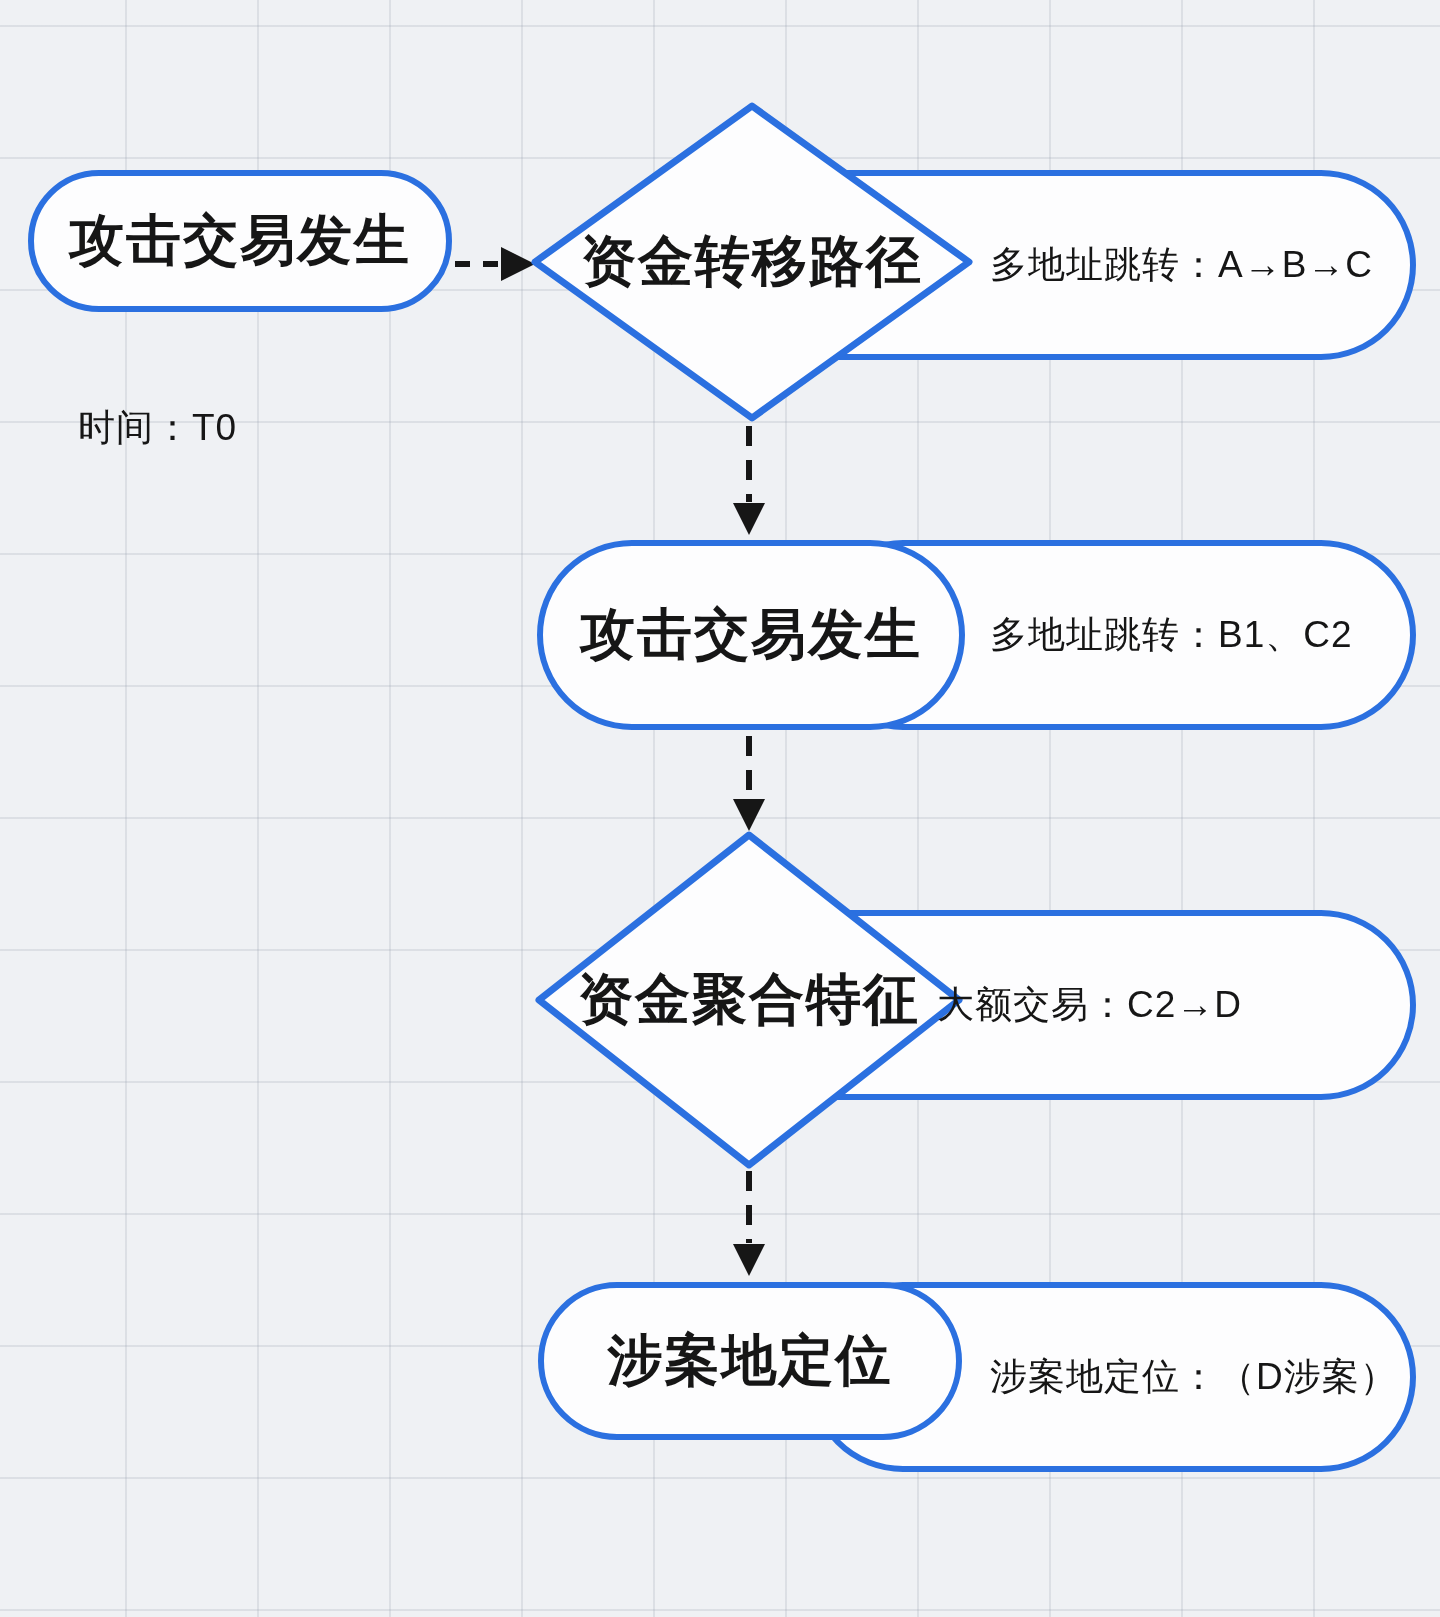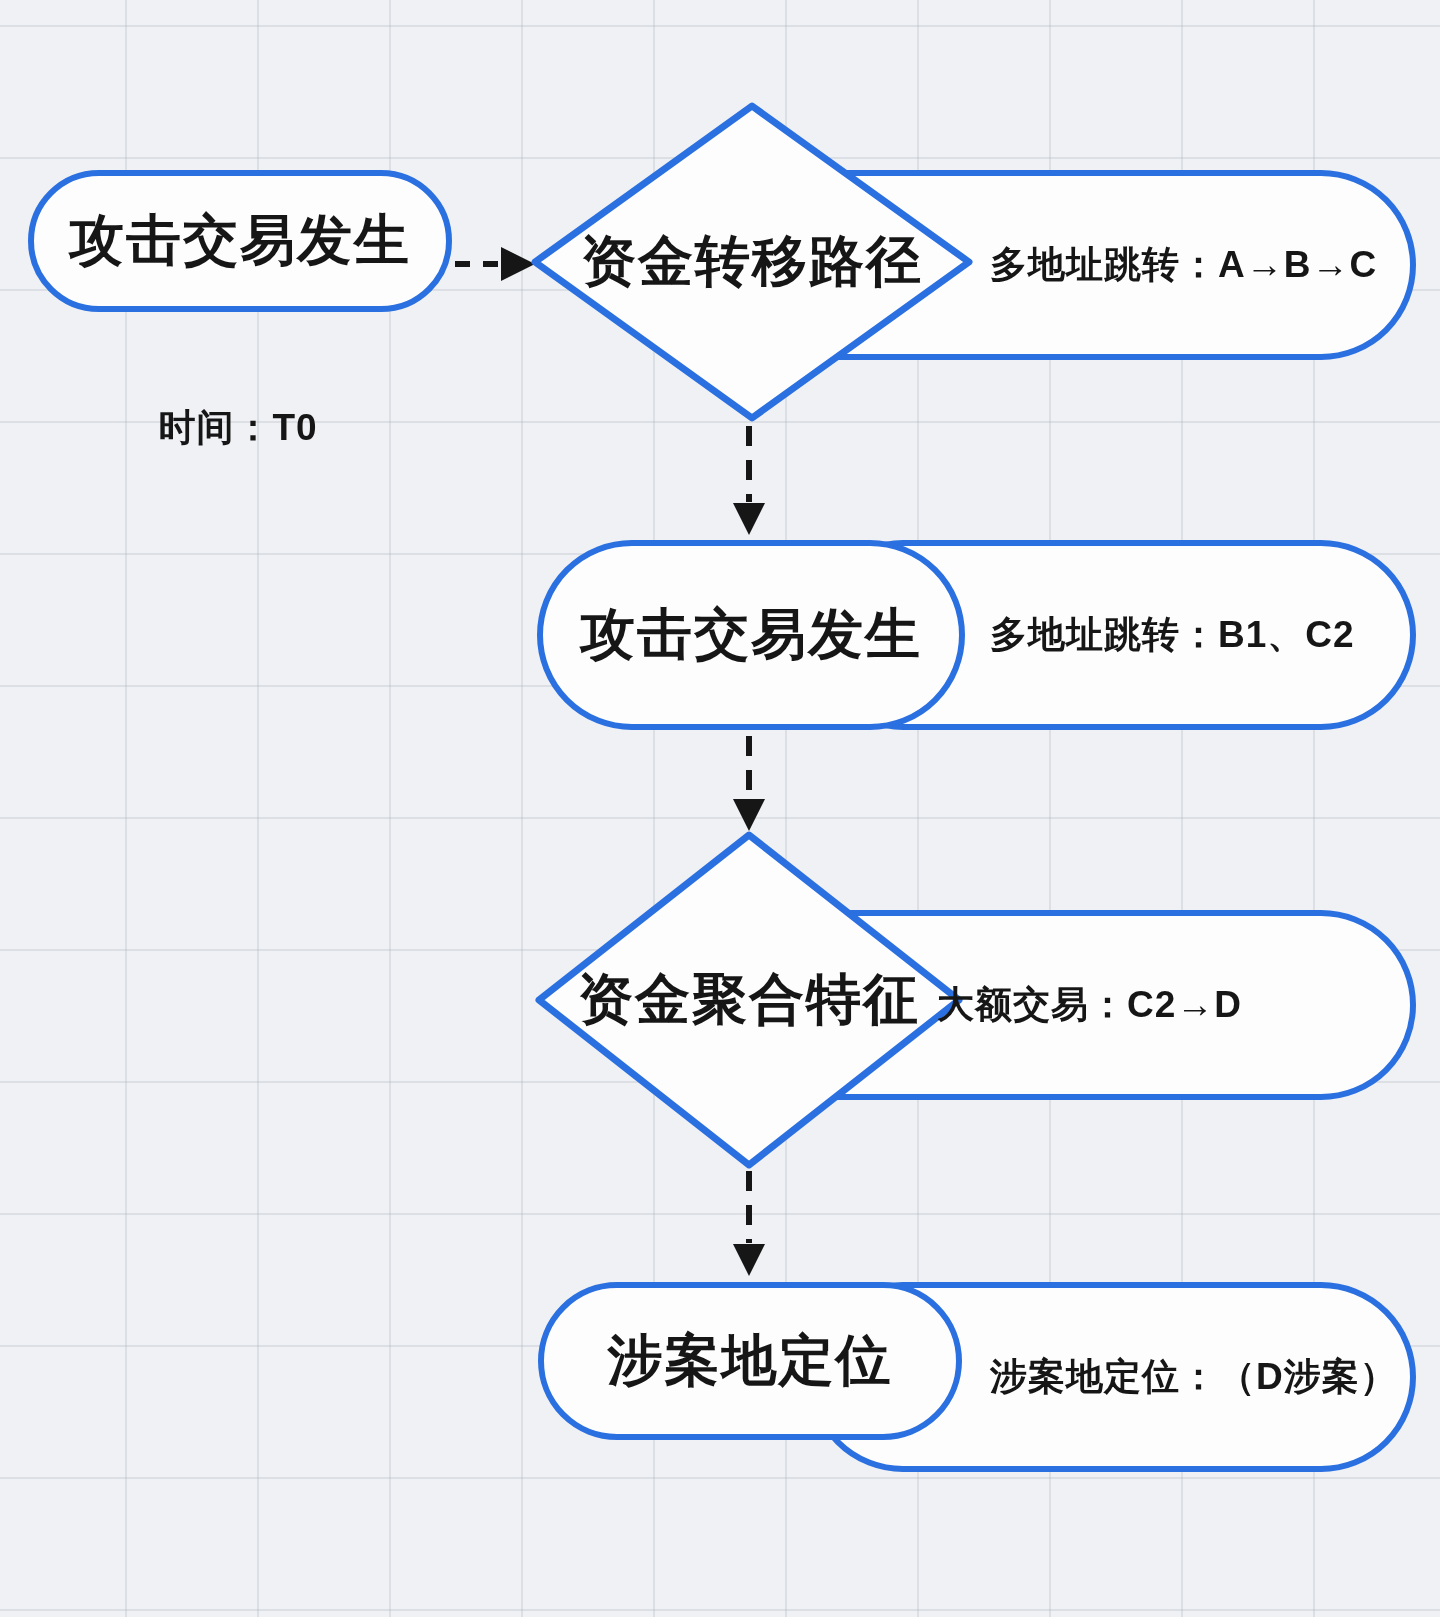--- a/index.html
+++ b/index.html
@@ -37,27 +37,27 @@
     font-size:55px;font-weight:700;color:var(--ink,#161616);
     letter-spacing:2px;white-space:nowrap;
   }
   .diamond-title{
     position:absolute;z-index:3;
     display:flex;align-items:center;justify-content:center;
   }
   .annotation{
     position:absolute;z-index:3;
     display:flex;align-items:center;
-    font-size:37px;font-weight:700;color:var(--ink,#161616);
+    font-size:37px;font-weight:400;color:var(--ink,#161616);
     letter-spacing:1px;white-space:nowrap;
   }
   .caption{
     position:absolute;
-    font-size:37px;font-weight:700;color:var(--ink,#161616);
-    letter-spacing:1px;text-align:center;white-space:nowrap;
+    font-size:37px;font-weight:400;color:var(--ink,#161616);
+    letter-spacing:1px;white-space:nowrap;
   }
   .dash-h{
     position:absolute;height:6px;
     background:repeating-linear-gradient(90deg,var(--ink,#161616) 0 15px,transparent 15px 28px);
   }
   .dash-v{
     position:absolute;width:6px;
     background:repeating-linear-gradient(180deg,var(--ink,#161616) 0 20px,transparent 20px 34px);
   }
   .head-right{

